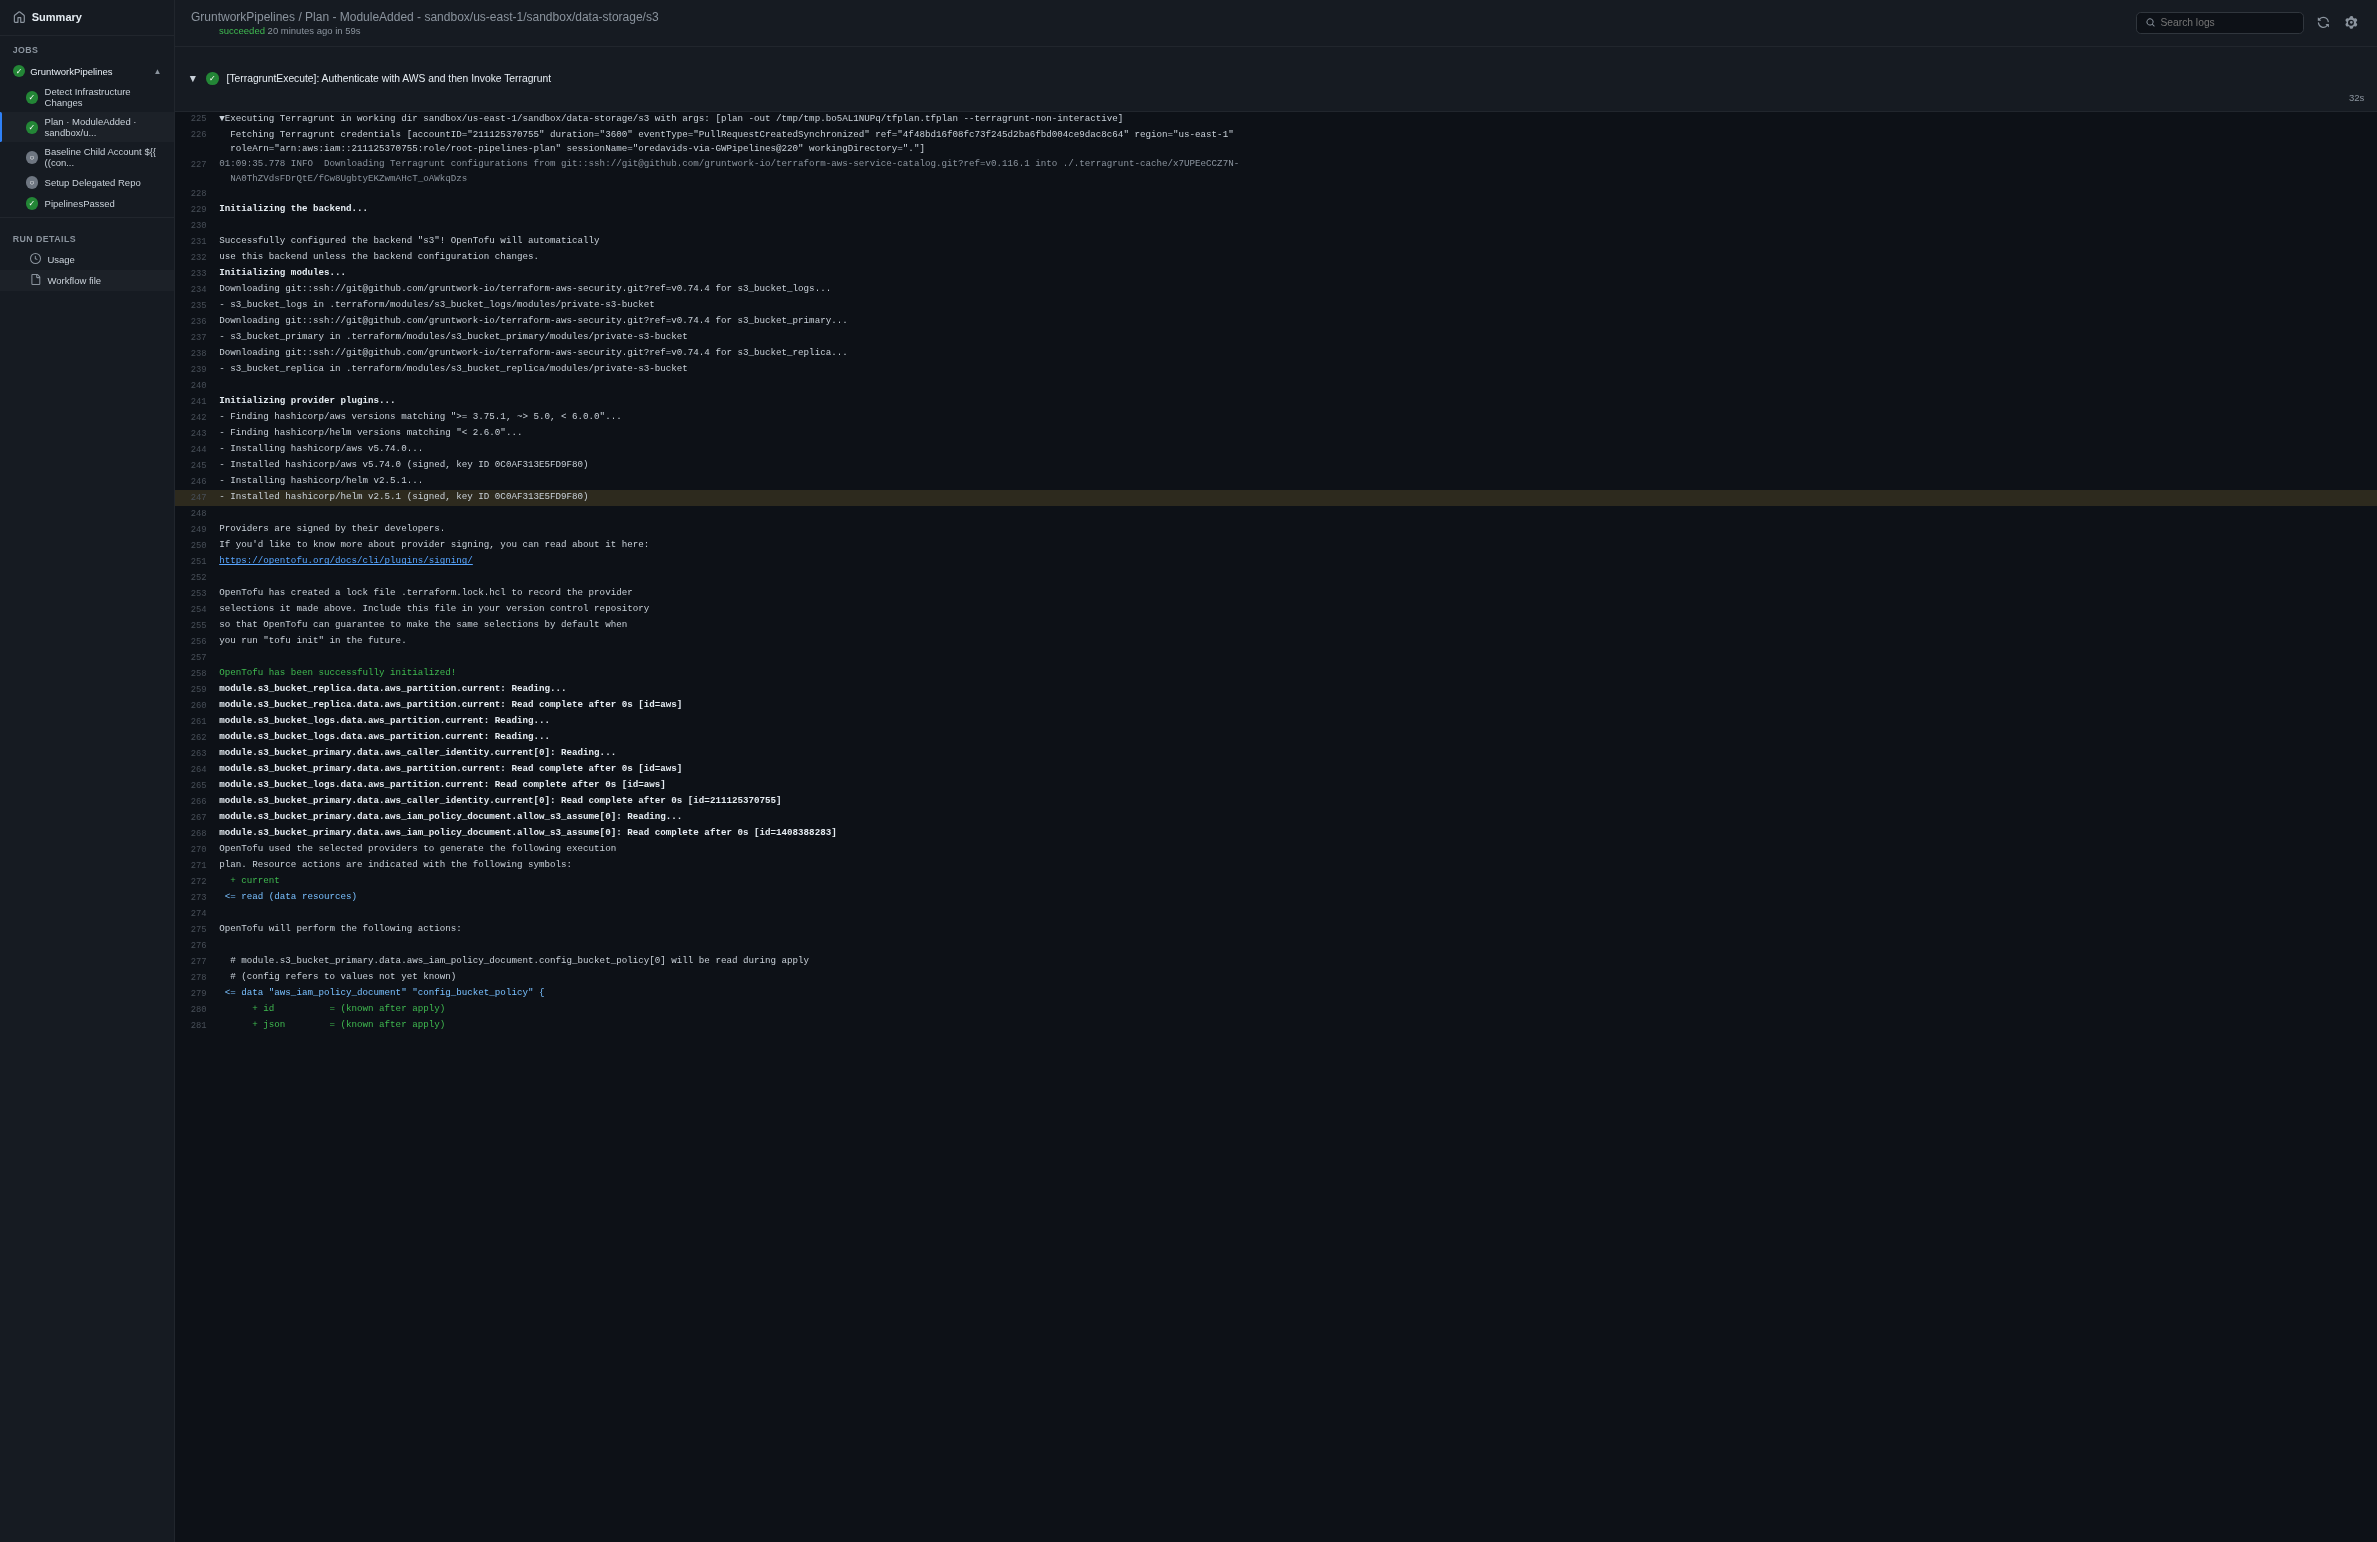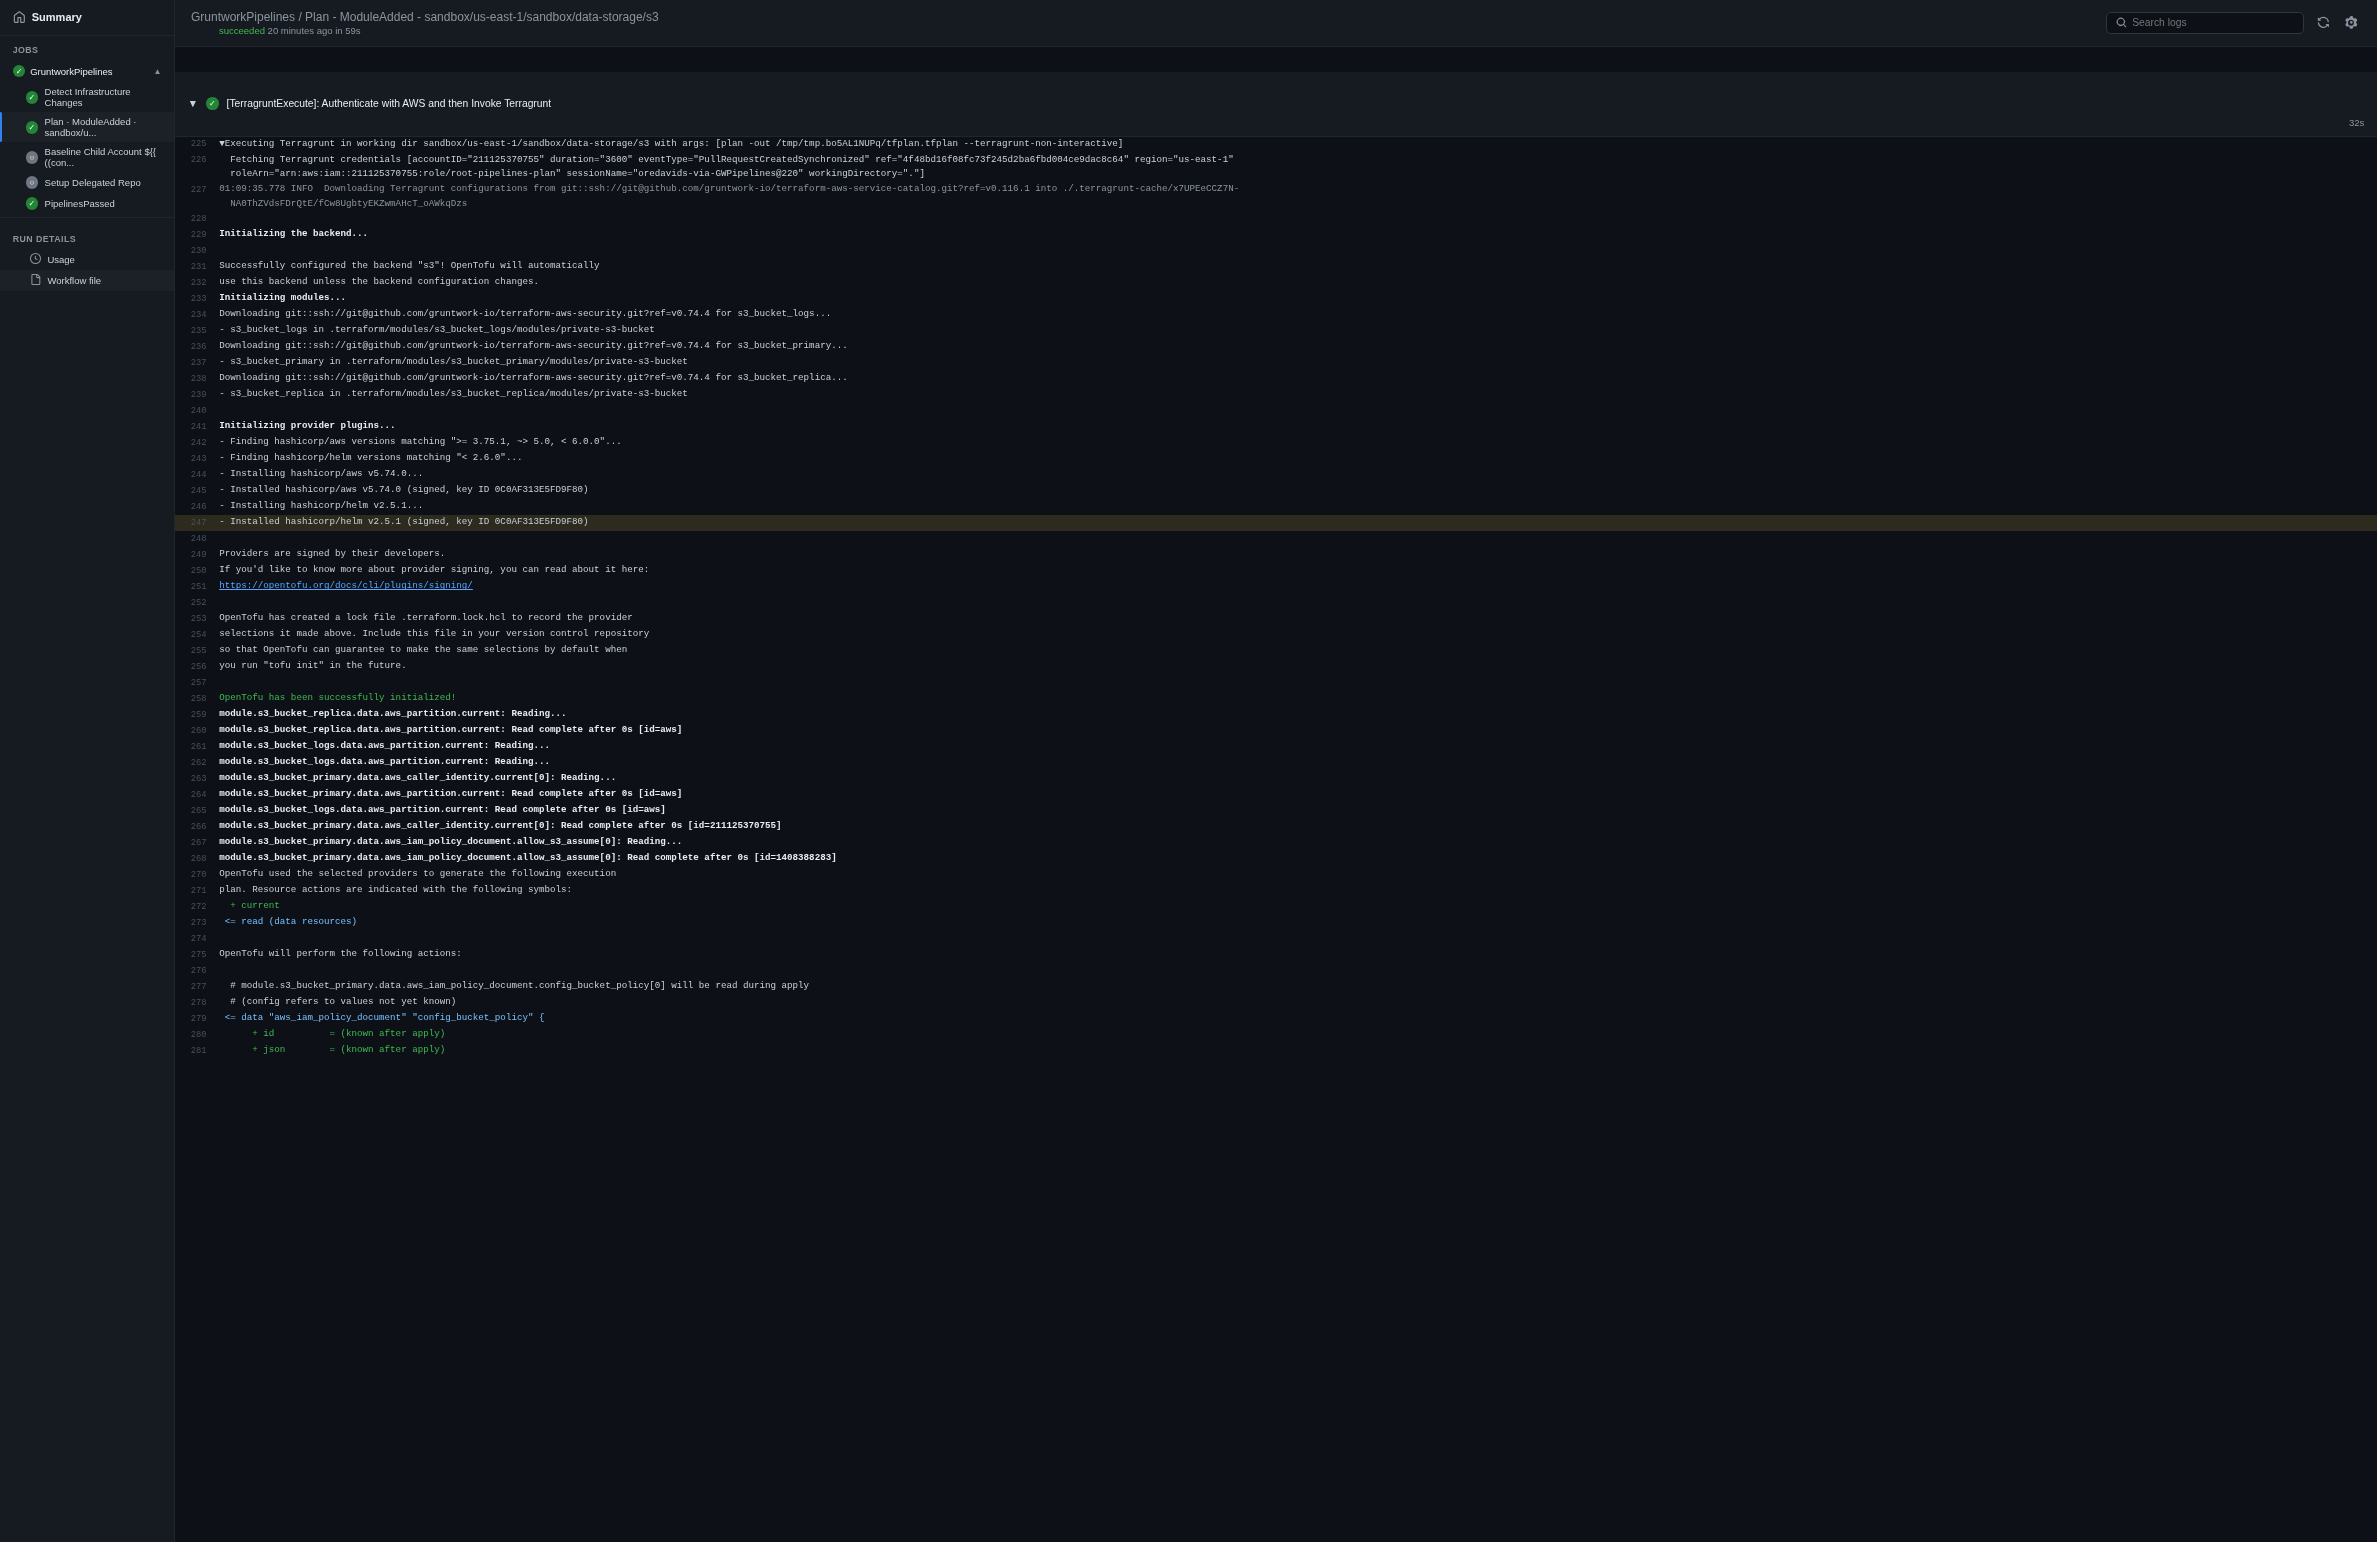--- a/index.html
+++ b/index.html
@@ -121,21 +121,20 @@
       cursor: pointer;
     }
     .run-detail-item.active { background: #1c2128; }
 
     
     .main {
       flex: 1;
       display: flex;
       flex-direction: column;
       overflow: hidden;
-      gap: 25px;
     }
 
     
     .header {
       background: #161b22;
       border-bottom: 0.8px solid #21262d;
       padding: 9.5px 16px;
       display: flex;
       align-items: center;
       justify-content: space-between;
@@ -163,21 +162,21 @@
     }
 
     .search-logs {
       display: flex;
       align-items: center;
       gap: 4.8px;
       background: #0d1117;
       border: 0.8px solid #30363d;
       border-radius: 4.8px;
       padding: 4.8px 9.5px;
-      width: 198px;
+      width: 168px;
       color: #8b949e;
       font-size: 10.3px;
       cursor: text;
     }
 
     .search-logs input {
       background: none;
       border: none;
       outline: none;
       color: #e6edf3;

